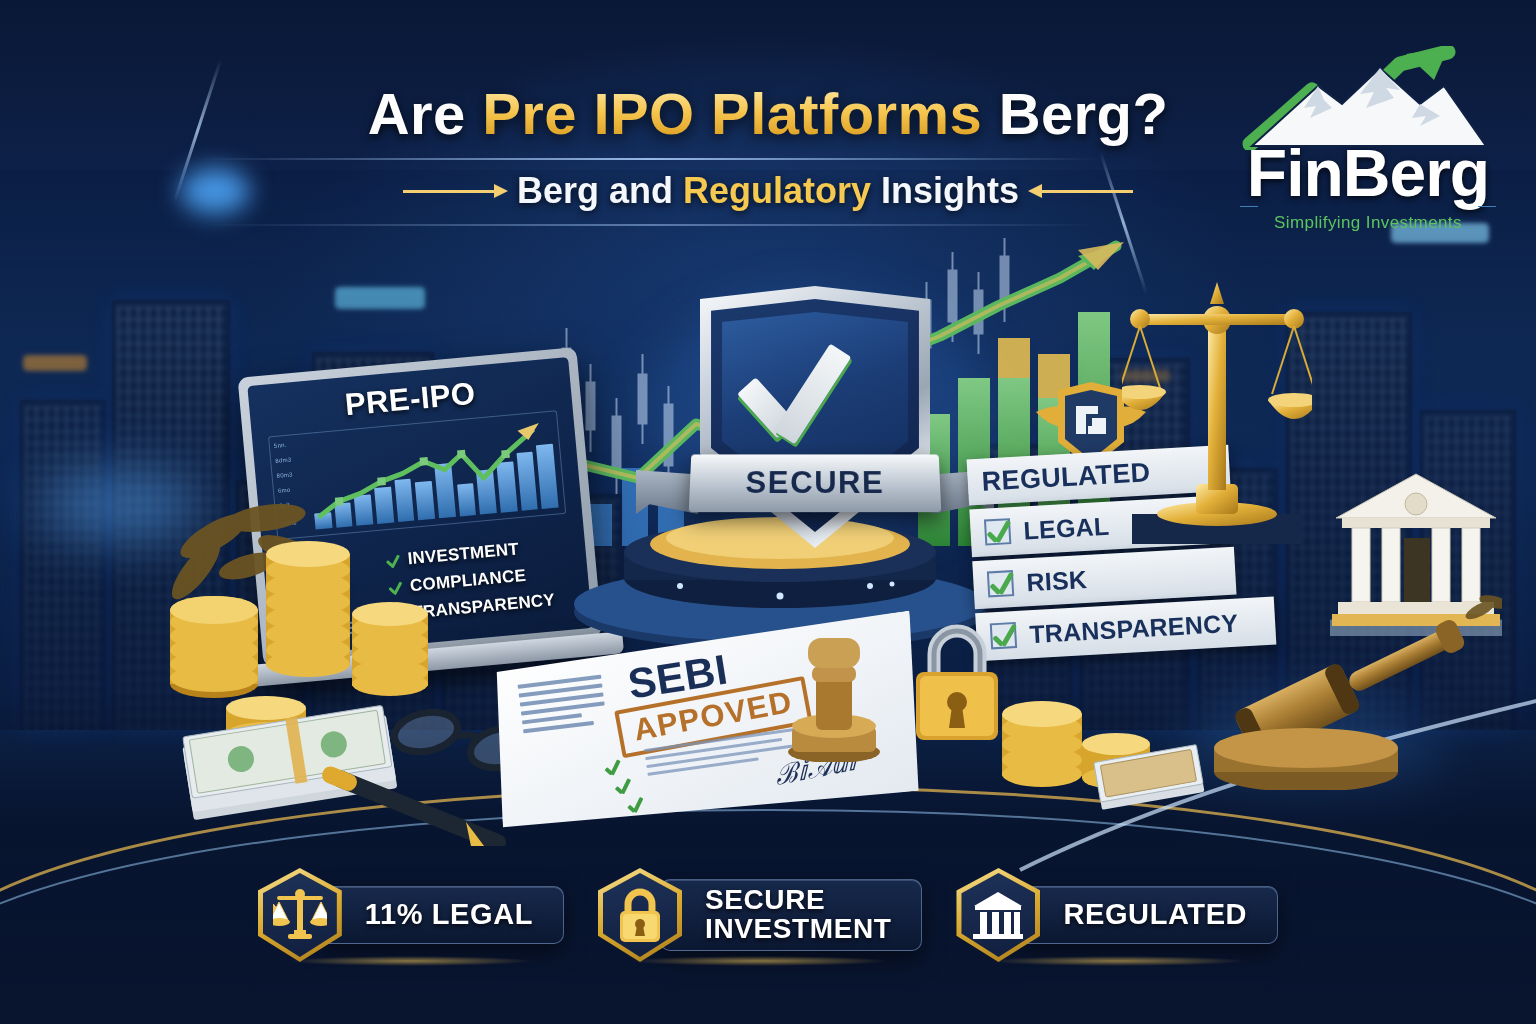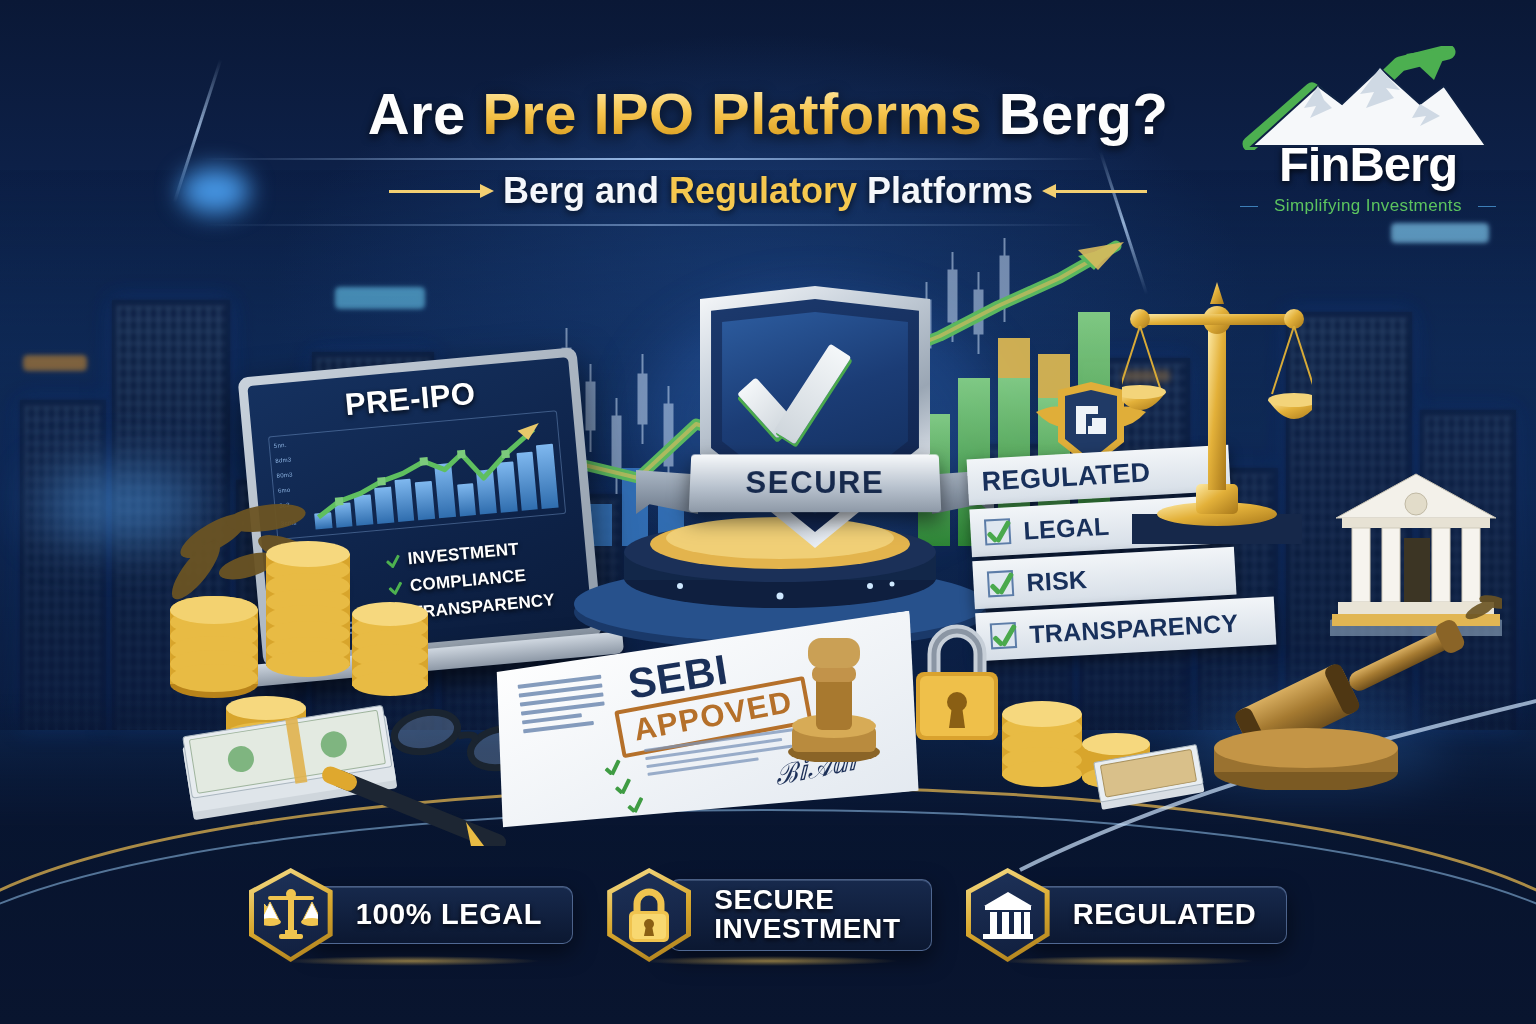--- a/index.html
+++ b/index.html
@@ -48,21 +48,21 @@
   .s-g { color:#f5c84f; text-shadow:0 2px 7px rgba(0,0,0,.7); }
   .arrw { width:92px; height:3px; background:#f3cf72; position:relative; }
   .arrw::after { content:""; position:absolute; top:-6px; width:0; height:0;
                  border-top:7px solid transparent; border-bottom:7px solid transparent; }
   .arrw.r::after { right:-13px; border-left:14px solid #f3cf72; }
   .arrw.l::after { left:-13px; border-right:14px solid #f3cf72; }
 
   
   .logo { position:absolute; right:34px; top:46px; width:268px; height:186px; text-align:center; }
   .logo .mk { position:relative; height:100px; }
-  .logo .nm { font-size:49px; font-weight:bold; color:#fff; letter-spacing:-1px; line-height:1;
+  .logo .nm { font-size:66px; font-weight:bold; color:#fff; letter-spacing:-1px; line-height:1;
               text-shadow:0 2px 6px rgba(0,0,0,.8); margin-top:-6px; }
   .logo .tg { font-size:17px; color:#5cc45f; letter-spacing:.4px; margin-top:7px; }
   .logo .tgline { position:absolute; height:1px; width:18px; background:#3d7fb8; top:160px; }
 
   
   .laptop { position:absolute; left:250px; top:362px; width:340px; height:290px;
             transform:rotate(-5.2deg); }
   .lid { position:absolute; inset:0; background:linear-gradient(140deg,#c9d2dc,#8e9aa8);
          border-radius:10px; padding:9px; box-shadow:0 16px 38px rgba(0,0,0,.62); }
   .screen { width:100%; height:100%; border-radius:5px;
@@ -300,21 +300,21 @@
   <div class="rule" style="left:200px; width:900px; top:224px; opacity:.55;"></div>
   <div class="glow" style="left:180px; top:168px; width:70px; height:46px; background:rgba(80,170,255,.85); filter:blur(12px);"></div>
 
   <div class="title">
     <span class="t-w">Are </span><span class="t-g">Pre IPO Platforms </span><span class="t-w">Berg?</span>
   </div>
 
   <div class="subrow">
     <div class="arrw r"></div>
     <div class="sub">
-      <span class="s-w">Berg and </span><span class="s-g">Regulatory </span><span class="s-w">Platforms</span>
+      <span class="s-w">Berg and </span><span class="s-g">Regulatory </span><span class="s-w">Insights</span>
     </div>
     <div class="arrw l"></div>
   </div>
 
   <div class="logo">
     <div class="mk">
       <svg viewBox="0 0 268 104" width="268" height="104">
         <polyline points="16,98 78,44 112,70 166,18 214,6" fill="none" stroke="#4caf50" stroke-width="15" stroke-linejoin="round" stroke-linecap="round"></polyline>
         <path d="M214 2 l-42 6 l28 26 z" fill="#4caf50"></path>
         <path d="M18 100 L84 40 L108 58 L146 22 L186 58 L210 40 L252 100 Z" fill="#f6f8fa" stroke="#0f2244" stroke-width="2"></path>
@@ -684,21 +684,21 @@
           <rect x="21" y="44" width="12" height="5" fill="#f0c44f"></rect>
           <path d="M-1 16 l16 20 h-16z" fill="#fff"></path>
             <path d="M-1 16 l16 20 l-16 0z" fill="#f0c44f"></path>
           <path d="M6 16 L16 36 H-4 Z" fill="#fff" stroke="#f0c44f"></path>
           <path d="M48 16 L58 36 H38 Z" fill="#fff" stroke="#f0c44f"></path>
           <ellipse cx="6" cy="36" rx="11" ry="4" fill="#f0c44f"></ellipse>
           <ellipse cx="48" cy="36" rx="11" ry="4" fill="#f0c44f"></ellipse>
         </svg>
       </div>
       <div class="pill">
-        <span>100% LEGAL</span>
+        <span>11% LEGAL</span>
         <div class="bglow"></div>
       </div>
     </div>
 
     <div class="badge">
       <div class="hexi">
         <svg class="ico" width="48" height="58" viewBox="0 0 48 58">
           <path d="M12 26 V18 a12 12 0 0 1 24 0 V26" fill="none" stroke="#f0c44f" stroke-width="7"></path>
           <rect x="4" y="25" width="40" height="31" rx="5" fill="#f0c44f"></rect>
           <rect x="7" y="28" width="34" height="25" rx="4" fill="#f8d870"></rect>

